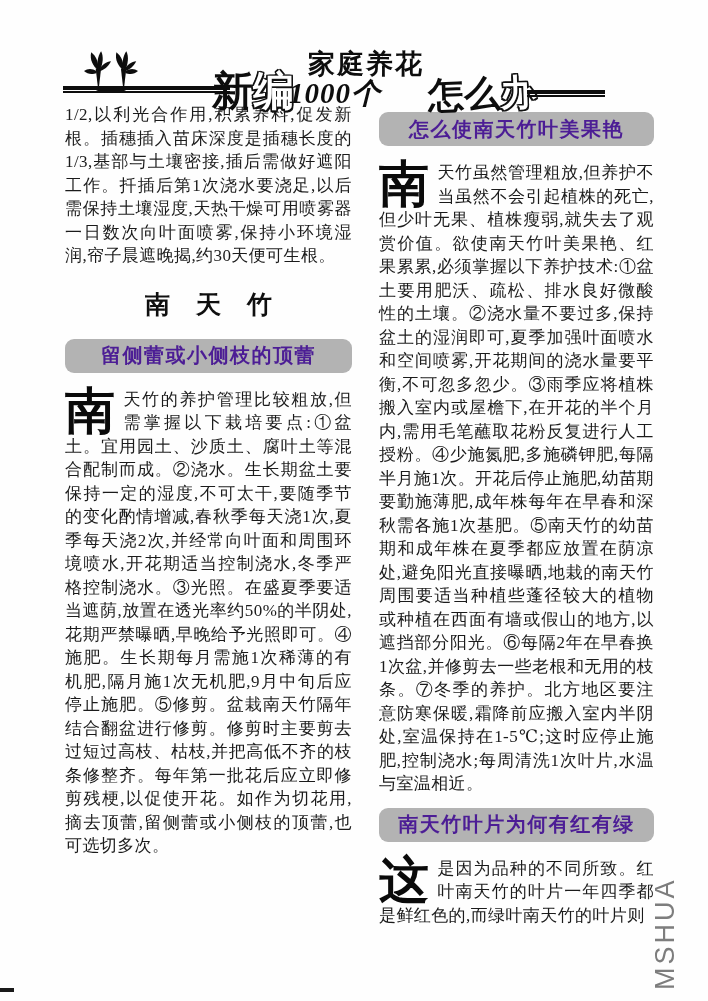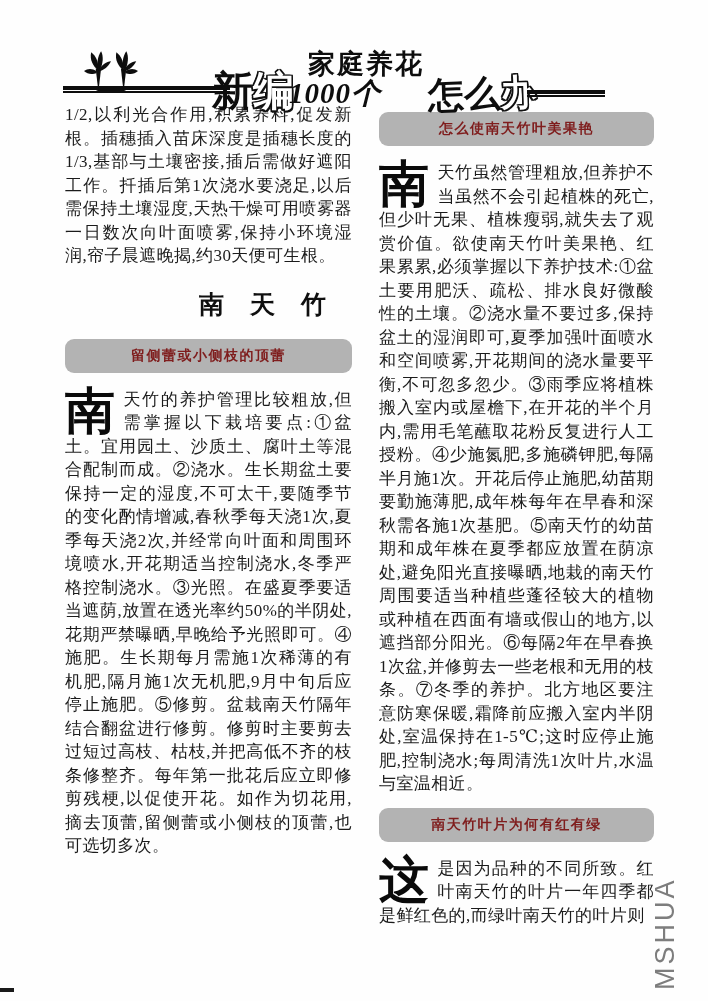--- a/index.html
+++ b/index.html
@@ -39,37 +39,37 @@
     text-align: justify;
     font-size: 17px;
     line-height: 23.5px;
     letter-spacing: 0.4px;
     margin: 0;
   }
   .intro { margin-top: 3px; }
 
   .section-title {
     margin: 20px 0 18px 0;
-    text-align: right;
+    text-align: center;
     font-family:"Liberation Sans","DejaVu Sans",sans-serif;
     font-weight: bold;
     font-size: 25px;
     letter-spacing: 26px;
     padding-left: 26px;
     color:#0f0f0f;
   }
 
   .heading-pill {
     background: #b3b3b3;
     border-radius: 9px;
     height: 34px;
     display:flex; align-items:center; justify-content:center;
     font-family:Liberation Mono, monospace;
-    font-weight:bold; font-size:14px; letter-spacing:1.5px;
-    color:#7f1d1d;
+    font-weight:bold; font-size:20px; letter-spacing:1.5px;
+    color:#4c1d95;
   }
   .pill-gap-top { margin-top: 12px; border-radius: 9px; }
   .body-para { margin-top: 15px; }
 
   .dropcap {
     float:left;
     font-size: 50px;
     line-height: 45px;
     font-weight: 900;
     padding: 1px 8px 0 0;

